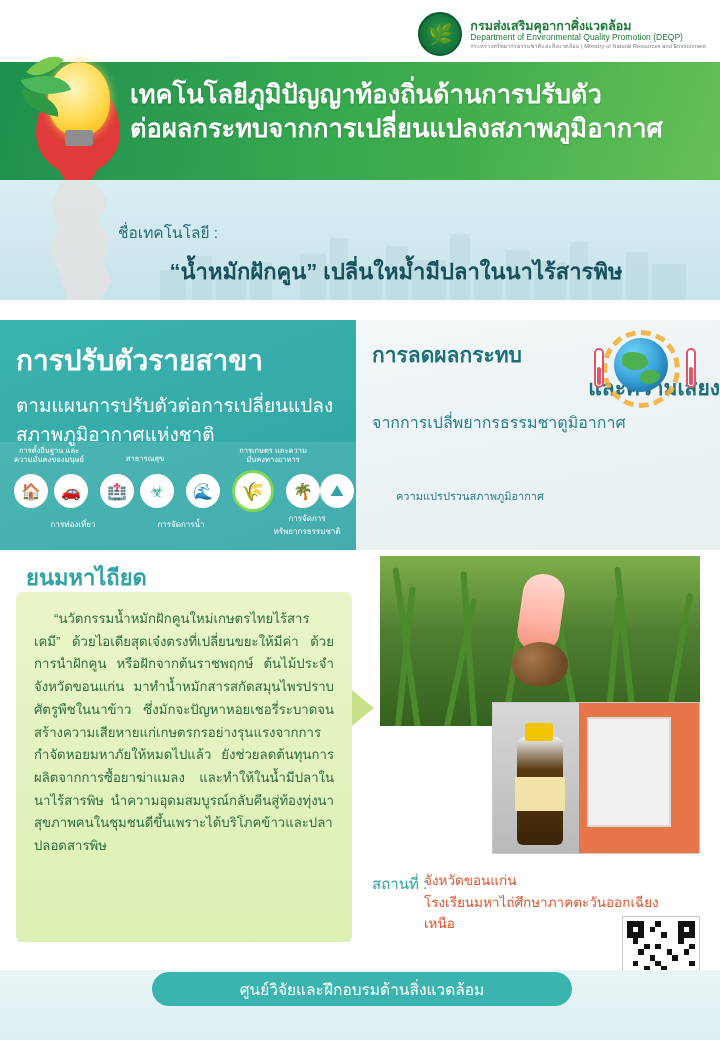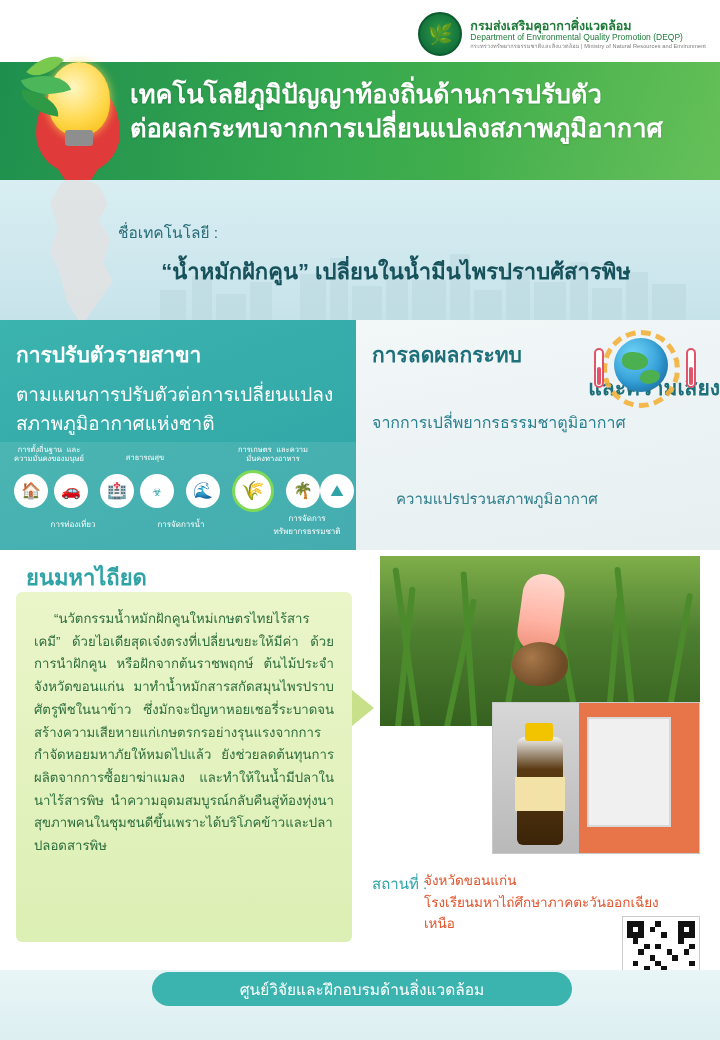--- a/index.html
+++ b/index.html
@@ -74,21 +74,21 @@
   .leaf {
     position: absolute; background: #3aa94b;
     border-radius: 0 100% 0 100%;
   }
   .leaf.a { left: 6px; top: 24px; width: 44px; height: 26px; transform: rotate(-20deg); background:#4cb75a;}
   .leaf.b { left: 2px; top: 44px; width: 40px; height: 22px; transform: rotate(8deg); background:#2f9a46;}
   .leaf.c { left: 10px; top: 8px; width: 34px; height: 20px; transform: rotate(-48deg); background:#79c94f;}
 
   
   .subhead {
-    position: absolute; top: 180px; left: 0; width: 720px; height: 140px;
+    position: absolute; top: 180px; left: 0; width: 720px; height: 120px;
     background: linear-gradient(180deg, #d8eef2 0%, #cfe8ee 55%, #c7e3ea 100%);
     overflow: hidden;
   }
   .map-silhouette {
     position: absolute; left: 24px; top: -4px; width: 120px; height: 150px;
     background: #e2e2e2; opacity: .85;
     clip-path: polygon(40% 0%, 62% 6%, 70% 18%, 62% 30%, 72% 42%, 66% 58%, 74% 70%, 60% 86%, 48% 100%, 36% 84%, 30% 66%, 22% 50%, 28% 34%, 22% 18%, 30% 6%);
   }
   .skyline { position: absolute; bottom: 0; left: 0; width: 720px; height: 70px; opacity: .55; }
   .b { position: absolute; bottom: 0; background: #bcd9e0; }
@@ -100,32 +100,32 @@
     position: absolute; left: 96px; top: 74px; width: 600px; text-align: center;
     font-size: 22px; color: #17525c; font-weight: bold;
   }
 
   
   .panel-left {
     position: absolute; top: 320px; left: 0; width: 356px; height: 230px;
     background: linear-gradient(160deg, #3bb3ae 0%, #2fa3a6 100%);
     color: #ffffff;
   }
-  .panel-left h2 { font-size: 21px; font-weight: bold; margin: 18px 0 10px 16px; }
+  .panel-left h2 { font-size: 28px; font-weight: bold; margin: 18px 0 10px 16px; }
   .panel-left p { font-size: 19px; line-height: 1.5; margin-left: 16px; width: 320px; }
 
   .panel-right {
     position: absolute; top: 320px; left: 356px; width: 364px; height: 230px;
     background: linear-gradient(170deg, #f2f7f8 0%, #e7eff1 100%);
     color: #17525c;
   }
   .panel-right h2 { font-size: 21px; font-weight: bold; margin: 18px 0 4px 16px; color:#1d6f7a; }
   .panel-right h2 .l2 { display:block;text-align:right; }
   .panel-right .sub { font-size: 16px; margin: 6px 0 0 16px; color:#2a8190; }
-  .panel-right .note { font-size: 15px; margin: 52px 0 0 40px; color: #2f7f8c; }
+  .panel-right .note { font-size: 11px; margin: 52px 0 0 40px; color: #2f7f8c; }
 
   .globe-icon {
     position: absolute; right: 52px; top: 18px; width: 54px; height: 54px; border-radius: 50%;
     background: radial-gradient(circle at 35% 30%, #6fd3f5 0%, #2f9bd6 60%, #1f7fb5 100%);
     box-shadow: inset -4px -4px 8px rgba(0,0,0,.15);
   }
   .globe-icon:before{
     content:""; position:absolute; left:8px; top:14px; width:26px; height:18px;
     background:#4caf50; border-radius: 40% 60% 50% 50%;
   }
@@ -142,21 +142,20 @@
   .thermo.t2 { right: 24px; top: 28px; }
   .arrow-cycle {
     position: absolute; right: 40px; top: 10px; width: 78px; height: 78px;
     border: 5px dashed #f3b23c; border-radius: 50%; opacity: .9;
   }
 
   
   .icon-strip {
     position: absolute; left: 0; bottom: 0; width: 356px; height: 108px;
     background: rgba(255,255,255,.10);
-    font-family: Liberation Mono, monospace;
   }
   .icon-strip .cat { position: absolute; font-size: 7.5px; color: #ffffff; text-align:center; line-height:1.25;}
   .ico {
     position: absolute; width: 34px; height: 34px; border-radius: 50%;
     background: #ffffff; color: #2fa3a6;
     display: flex; align-items: center; justify-content: center; font-size: 16px;
   }
   .ico.hl { background:#ffffff; border: 3px solid #7ed957; width: 42px; height: 42px; color:#2f9e4f; font-size:19px;}
   .strip-label { position: absolute; font-size: 8px; color:#ffffff; text-align:center; width:70px;}
 
@@ -290,21 +289,21 @@
       <div class="b" style="left:570px;width:18px;height:58px"></div>
       <div class="b" style="left:592px;width:30px;height:32px"></div>
       <div class="b" style="left:626px;width:22px;height:48px"></div>
       <div class="b" style="left:652px;width:34px;height:36px"></div>
       <div class="b" style="left:160px;width:26px;height:30px"></div>
       <div class="b" style="left:192px;width:20px;height:44px"></div>
       <div class="b" style="left:216px;width:30px;height:26px"></div>
       <div class="b" style="left:250px;width:22px;height:38px"></div>
     </div>
     <div class="tech-label">ชื่อเทคโนโลยี :</div>
-    <div class="tech-name">“น้ำหมักฝักคูน” เปลี่ยนในน้ำมีนไพรปราบศ้สารพิษ</div>
+    <div class="tech-name">“น้ำหมักฝักคูน” เปลี่นใหม้ำมีปลาในนาไร้สารพิษ</div>
   </div>
 
   <div class="panel-left">
     <h2>การปรับตัวรายสาขา</h2>
     <p>ตามแผนการปรับตัวต่อการเปลี่ยนแปลงสภาพภูมิอากาศแห่งชาติ</p>
 
     <div class="icon-strip">
       <div class="cat" style="left:10px; top:4px; width:78px;">การตั้งถิ่นฐาน
 และความมั่นคงของมนุษย์</div>
       <div class="cat" style="left:112px; top:12px; width:66px;">สาธารณสุข</div>

